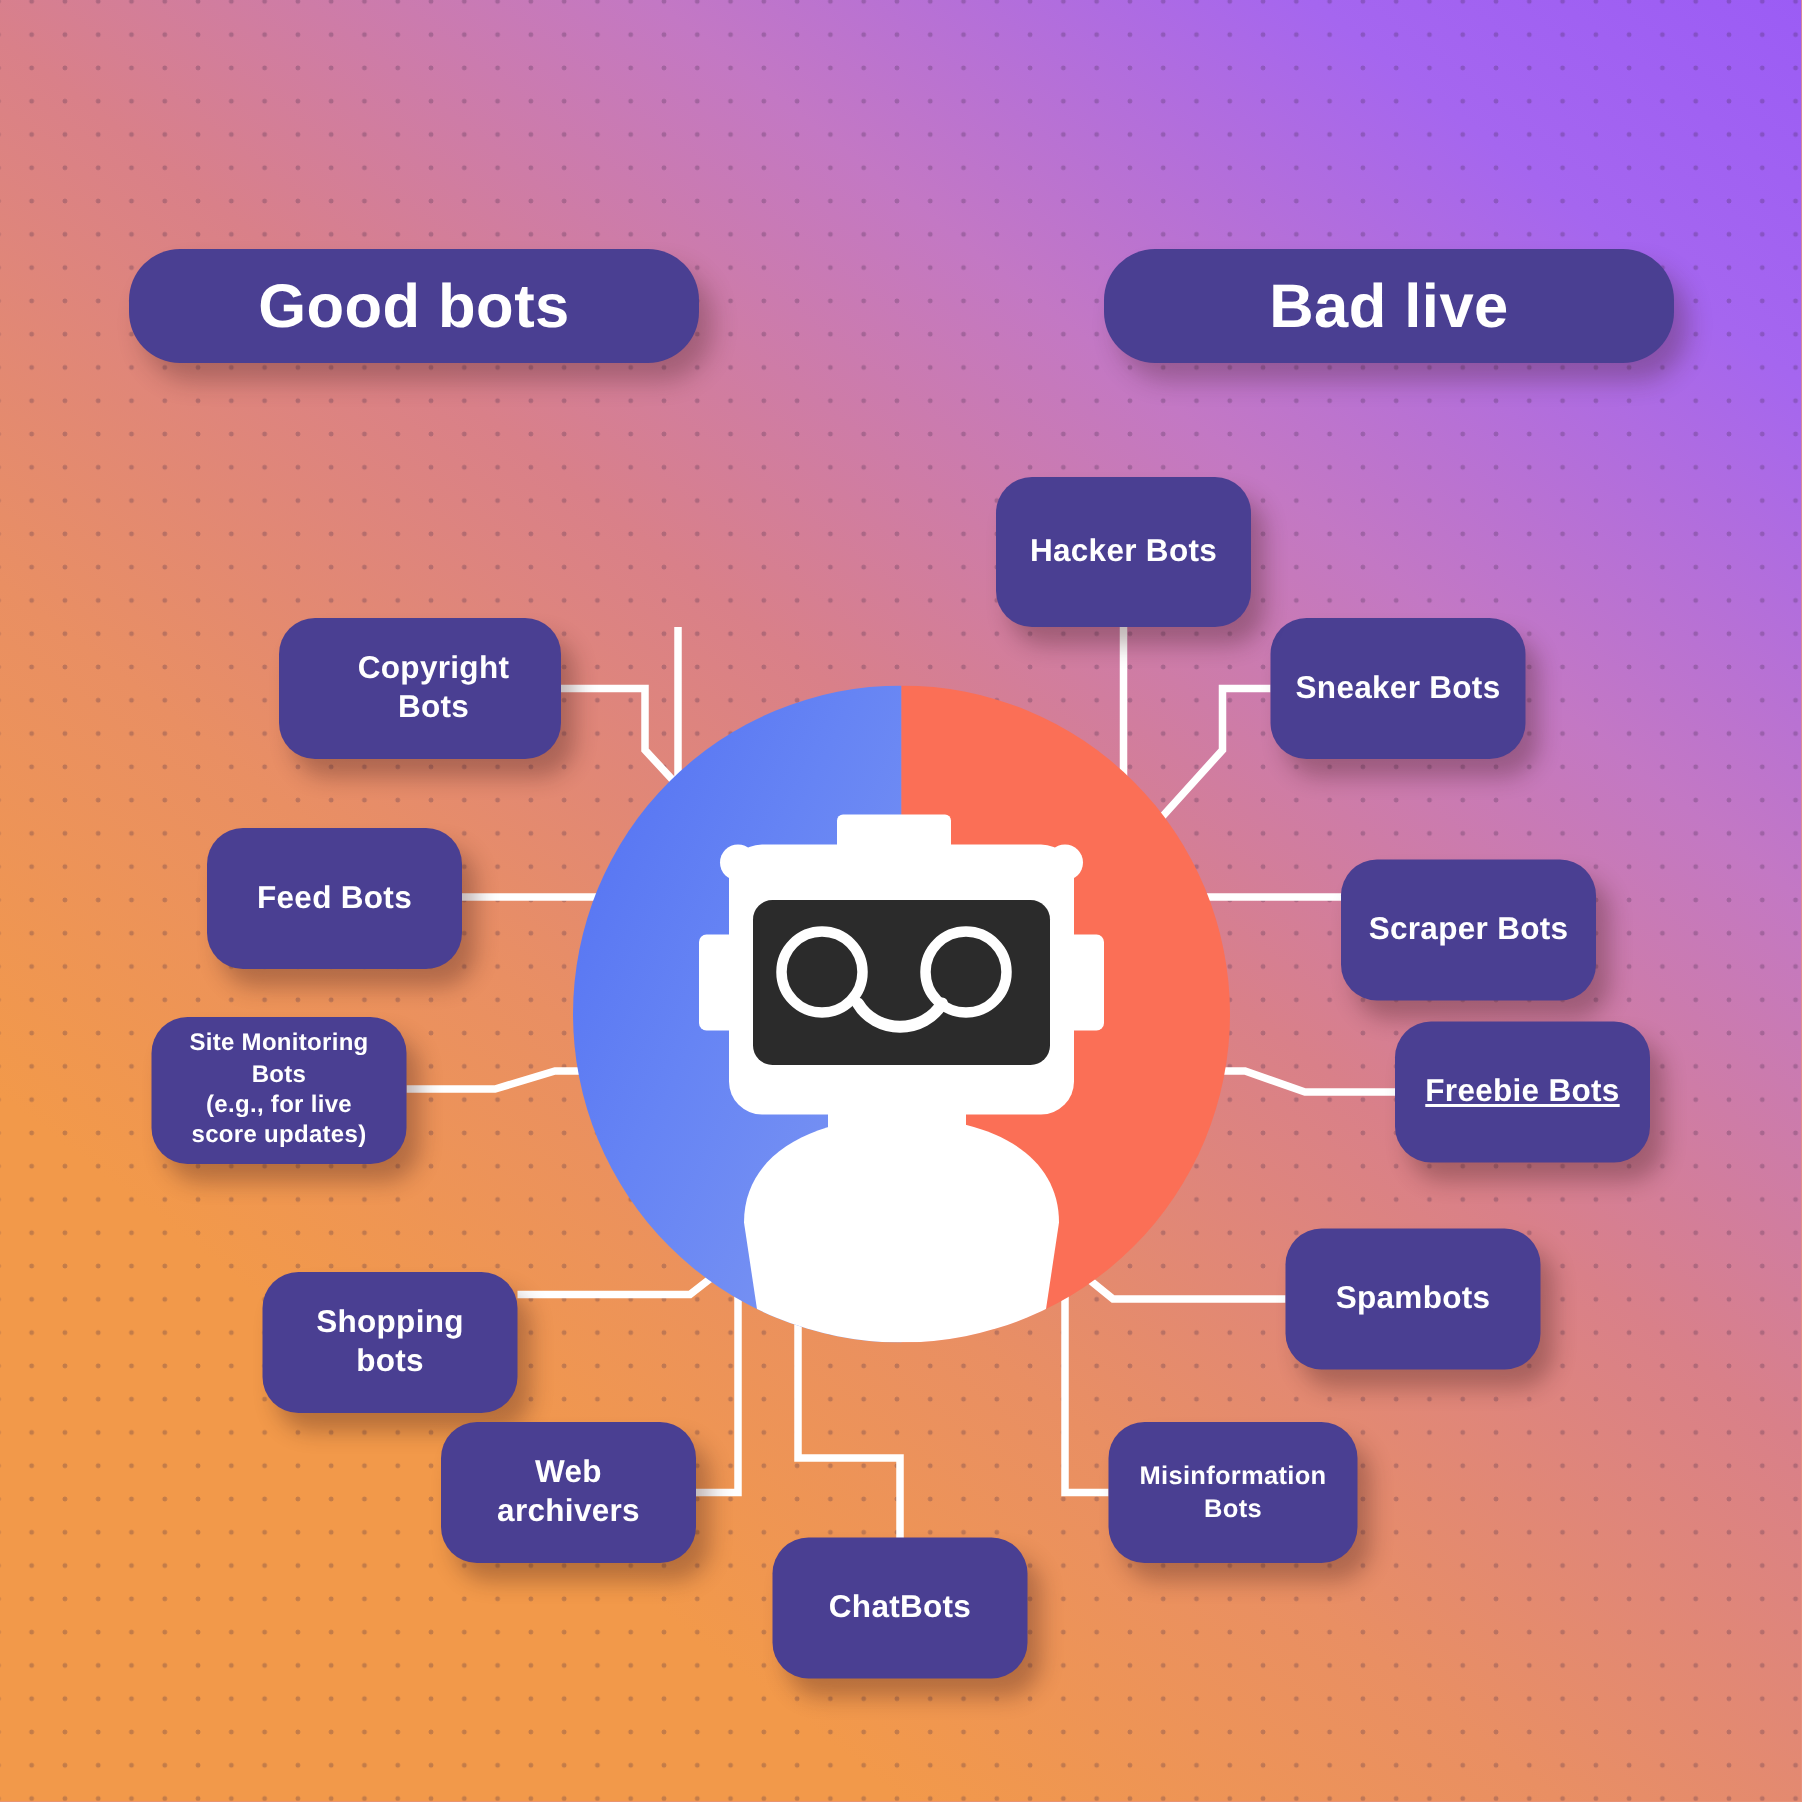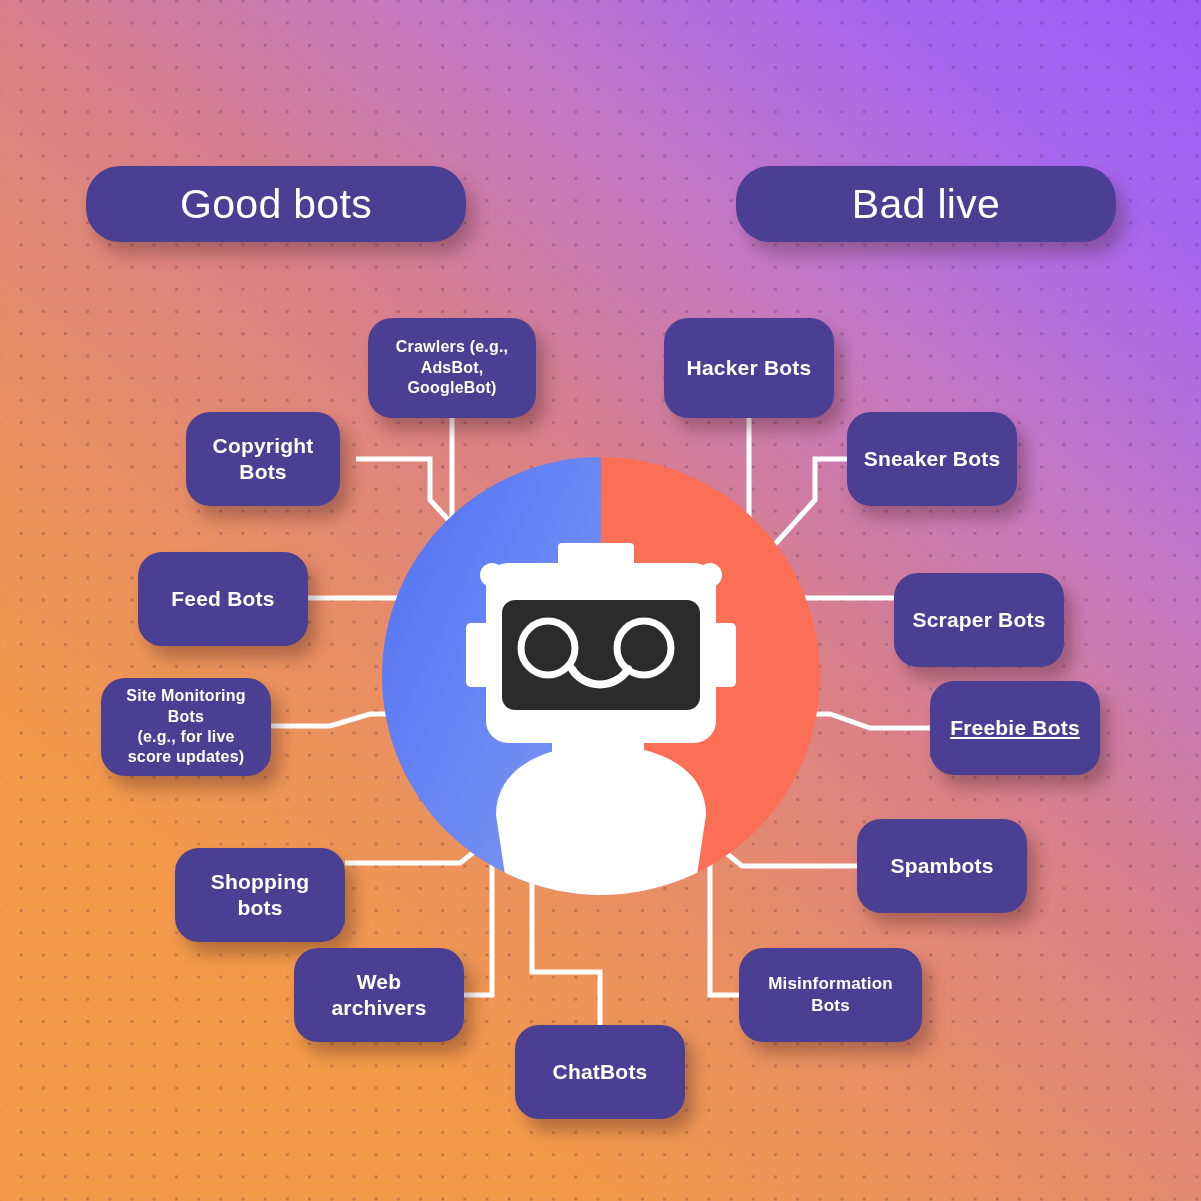--- a/index.html
+++ b/index.html
@@ -48,21 +48,21 @@
   .robot{position:absolute;left:0;top:0;width:438px;height:438px;}
   
   .pill{
     position:absolute;
     background:#4a3f92;
     border-radius:34px;
     display:flex;align-items:center;justify-content:center;
     color:#fff;
     box-shadow:9px 12px 16px rgba(60,25,25,.30);
   }
-  .pill span{font-size:41px;font-weight:400;letter-spacing:.3px;}
+  .pill span{font-size:41px;font-weight:700;letter-spacing:.3px;}
   #pill-good{left:86px;top:166px;width:380px;height:76px;}
   #pill-bad{left:736px;top:166px;width:380px;height:76px;}
   
   .node{
     position:absolute;
     background:#4a3f92;
     border-radius:24px;
     display:flex;align-items:center;justify-content:center;
     text-align:center;
     color:#ffffff;
@@ -132,28 +132,22 @@
     </svg>
   </div>
 
   <div class="pill" id="pill-good">
     <span>Good bots</span>
   </div>
   <div class="pill" id="pill-bad">
     <span>Bad live</span>
   </div>
 
-  <div class="node small" style="left:368px;top:318px;width:168px;height:100px;">
-    <span>
-      <b style="font-weight:600">Crawlers (e.g.,</b><br>
-      <b style="font-weight:600">AdsBot, GoogleBot)</b>
-    </span>
-  </div>
-
-  <div class="node" style="left:186px;top:412px;width:154px;height:94px;">
+
+  <div class="node" style="left:186px;top:412px;width:170px;height:94px;padding-left:18px;">
     <span>Copyright Bots</span>
   </div>
 
   <div class="node" style="left:138px;top:552px;width:170px;height:94px;">
     <span>Feed Bots</span>
   </div>
 
   <div class="node small" style="left:101px;top:678px;width:170px;height:98px;">
     <span>
       <b style="font-weight:600">Site Monitoring Bots</b><br>
@@ -187,20 +181,20 @@
   </div>
 
   <div class="node" style="left:930px;top:681px;width:170px;height:94px;text-decoration:underline;">
     <span>Freebie Bots</span>
   </div>
 
   <div class="node" style="left:857px;top:819px;width:170px;height:94px;">
     <span>Spambots</span>
   </div>
 
-  <div class="node small2" style="left:739px;top:948px;width:183px;height:94px;">
+  <div class="node small2" style="left:739px;top:948px;width:166px;height:94px;">
     <span>
       <b style="font-weight:600">Misinformation</b><br>
       <b style="font-weight:600">Bots</b>
     </span>
   </div>
 
 </div>
 
 </body></html>

